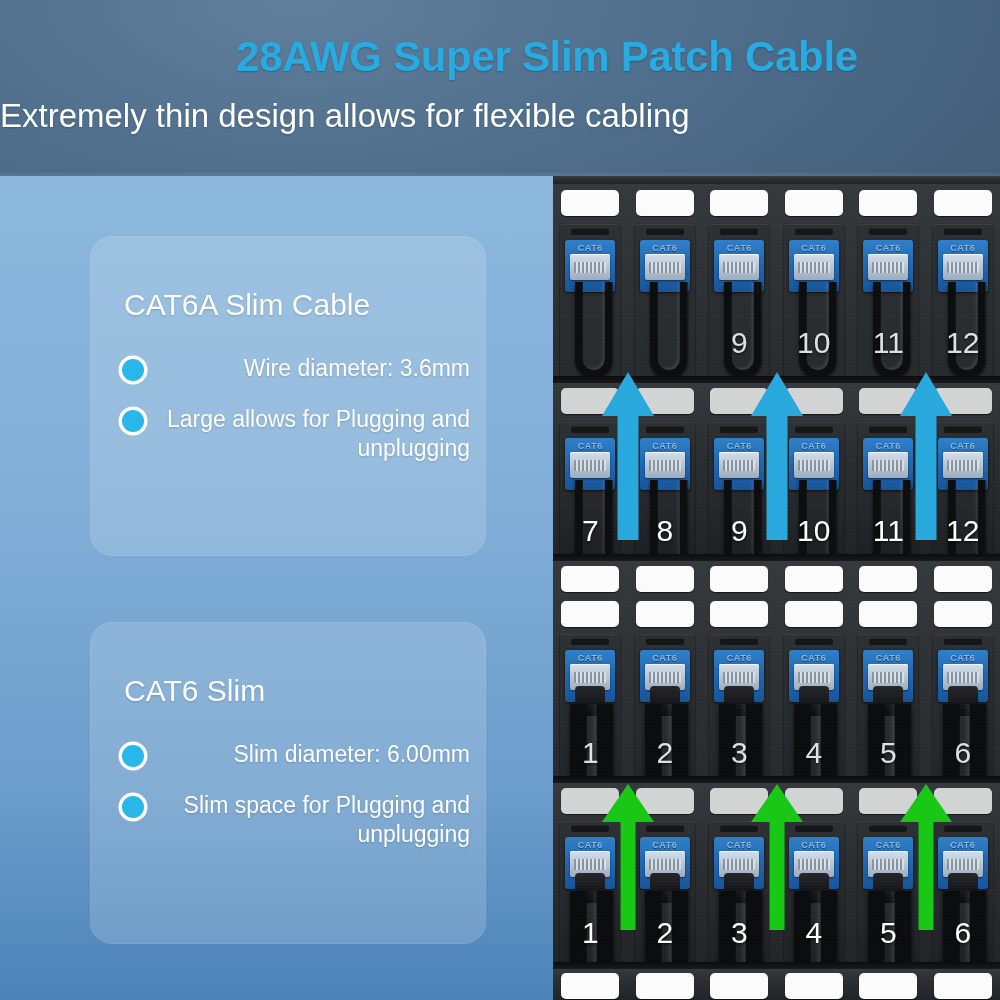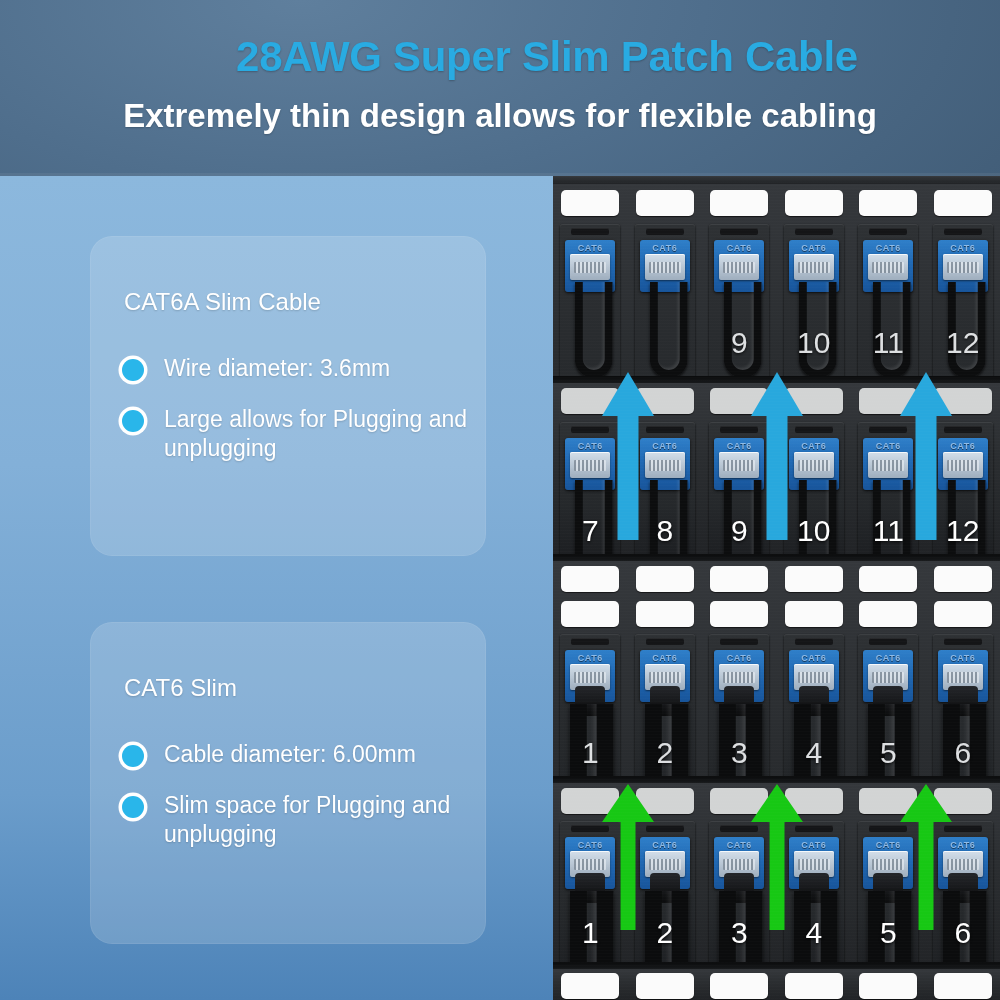--- a/index.html
+++ b/index.html
@@ -22,45 +22,45 @@
     background:rgba(255,255,255,.06);
   }
   #title {
     position:absolute; left:0; top:33px; width:1000px; text-align:center;
     font-size:42px; font-weight:bold; letter-spacing:-0.3px;
     color:#29abe2;
     text-shadow:0 1px 2px rgba(0,0,0,.25);
     margin-left:47px;
   }
   #subtitle {
-    position:absolute; left:0; top:97px; width:1000px; text-align:center;
-    font-size:33px; font-weight:700; color:#ffffff;
+    position:absolute; left:0; top:97px; width:1000px; text-align:left;
+    font-size:33px; font-weight:400; color:#ffffff;
     text-shadow:0 1px 2px rgba(0,0,0,.22);
   }
 
   
   #leftpanel {
     position:absolute; left:0; top:176px; width:553px; height:824px;
     background:linear-gradient(180deg,#8cb8dd 0%, #83b0d8 35%, #6b9dcb 75%, #4d83b8 100%);
   }
   .card {
     position:absolute; left:90px; width:396px;
     border-radius:22px;
     background:rgba(255,255,255,.14);
     box-shadow:inset 0 0 0 1px rgba(255,255,255,.07);
   }
   #card-cat6a { top:60px;  height:320px; background:rgba(255,255,255,.155); }
   #card-cat6  { top:446px; height:322px; background:rgba(255,255,255,.165); }
 
   .card-title {
     position:absolute; left:34px; top:52px;
-    font-size:24px; font-weight:400; color:#ffffff;
+    font-size:30px; font-weight:400; color:#ffffff;
     text-shadow:0 1px 2px rgba(0,0,0,.18);
   }
-  .bullets { position:absolute; left:30px; top:118px; width:350px; }
+  .bullets { position:absolute; left:30px; top:118px; width:350px;text-align:right; }
   .bullet { position:relative; padding-left:44px; margin-bottom:22px; }
   .bullet-dot {
     position:absolute; left:2px; top:5px; width:22px; height:22px;
     border-radius:50%;
     background:#29b6ea;
     box-shadow:0 0 0 3.5px #ffffff;
   }
   .bullet-text {
     display:block; font-size:23px; line-height:29px; color:#ffffff;
     font-weight:400; text-shadow:0 1px 2px rgba(0,0,0,.18);
@@ -203,21 +203,21 @@
         <span class="bullet-text">Large allows for Plugging and unplugging</span>
       </div>
     </div>
   </div>
 
   <div class="card" id="card-cat6">
     <div class="card-title">CAT6 Slim</div>
     <div class="bullets">
       <div class="bullet">
         <span class="bullet-dot"></span>
-        <span class="bullet-text">Cable diameter: 6.00mm</span>
+        <span class="bullet-text">Slim diameter: 6.00mm</span>
       </div>
       <div class="bullet">
         <span class="bullet-dot"></span>
         <span class="bullet-text">Slim space for Plugging and unplugging</span>
       </div>
     </div>
   </div>
 
 </div>
 

